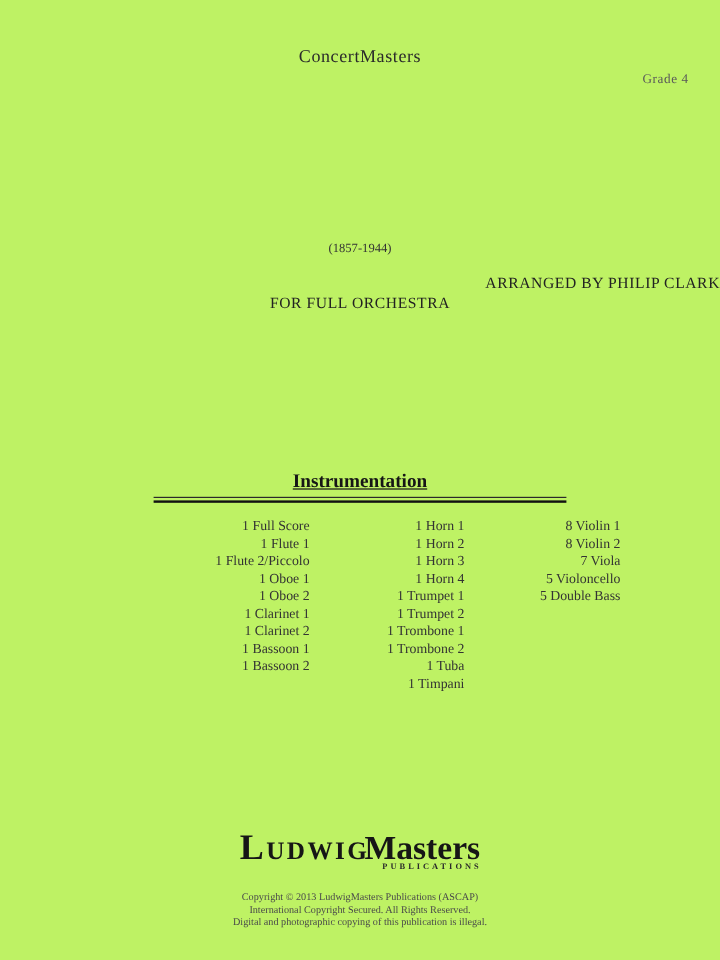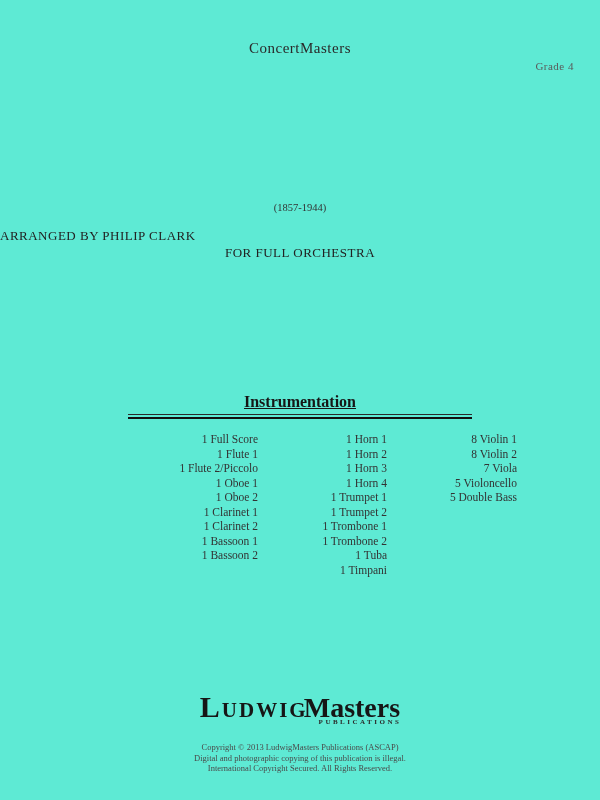--- a/index.html
+++ b/index.html
@@ -1,19 +1,19 @@
 <!DOCTYPE html>
 <html><head>
 <meta charset="utf-8">
 <style>
   html,body{margin:0;padding:0;background:#e8e8e8;}
   .page{
     position:relative;
     width:600px;height:800px;
-    background:#5eead4;
+    background:#bef264;
     margin:0 auto;
     font-family:"Liberation Serif", serif;
     color:#1d1d1d;
     overflow:hidden;
   }
   .series{
     position:absolute;top:40px;left:0;width:100%;
     text-align:center;font-size:15px;letter-spacing:0.5px;color:#2a2a2a;
   }
   .grade{
@@ -28,21 +28,21 @@
   .composer{
     position:absolute;top:177px;left:0;width:100%;
     text-align:center;font-size:21px;letter-spacing:1px;color:#1d1d1d;
   }
   .dates{
     position:absolute;top:202px;left:0;width:100%;
     text-align:center;font-size:10.5px;color:#333;
   }
   .arr1{
     position:absolute;top:228px;left:0;width:100%;
-    text-align:left;font-size:13px;letter-spacing:0.5px;color:#222;
+    text-align:right;font-size:13px;letter-spacing:0.5px;color:#222;
   }
   .arr2{
     position:absolute;top:245px;left:0;width:100%;
     text-align:center;font-size:13px;letter-spacing:0.5px;color:#222;
   }
   .instr-heading{
     position:absolute;top:393px;left:0;width:100%;
     text-align:center;font-size:16px;font-weight:bold;
     text-decoration:underline;color:#161616;
   }
@@ -133,17 +133,17 @@
 
   <div class="logo">
     <div class="logo-line">
       <span class="logo-ludwig">Ludwig</span><span class="logo-masters">Masters</span>
     </div>
     <div class="logo-subtext">PUBLICATIONS</div>
   </div>
 
   <div class="copyright">
     <div>Copyright © 2013 LudwigMasters Publications (ASCAP)</div>
+    <div>International Copyright Secured. All Rights Reserved.</div>
     <div>Digital and photographic copying of this publication is illegal.</div>
-    <div>International Copyright Secured. All Rights Reserved.</div>
   </div>
 
 </div>
 
 </body></html>

